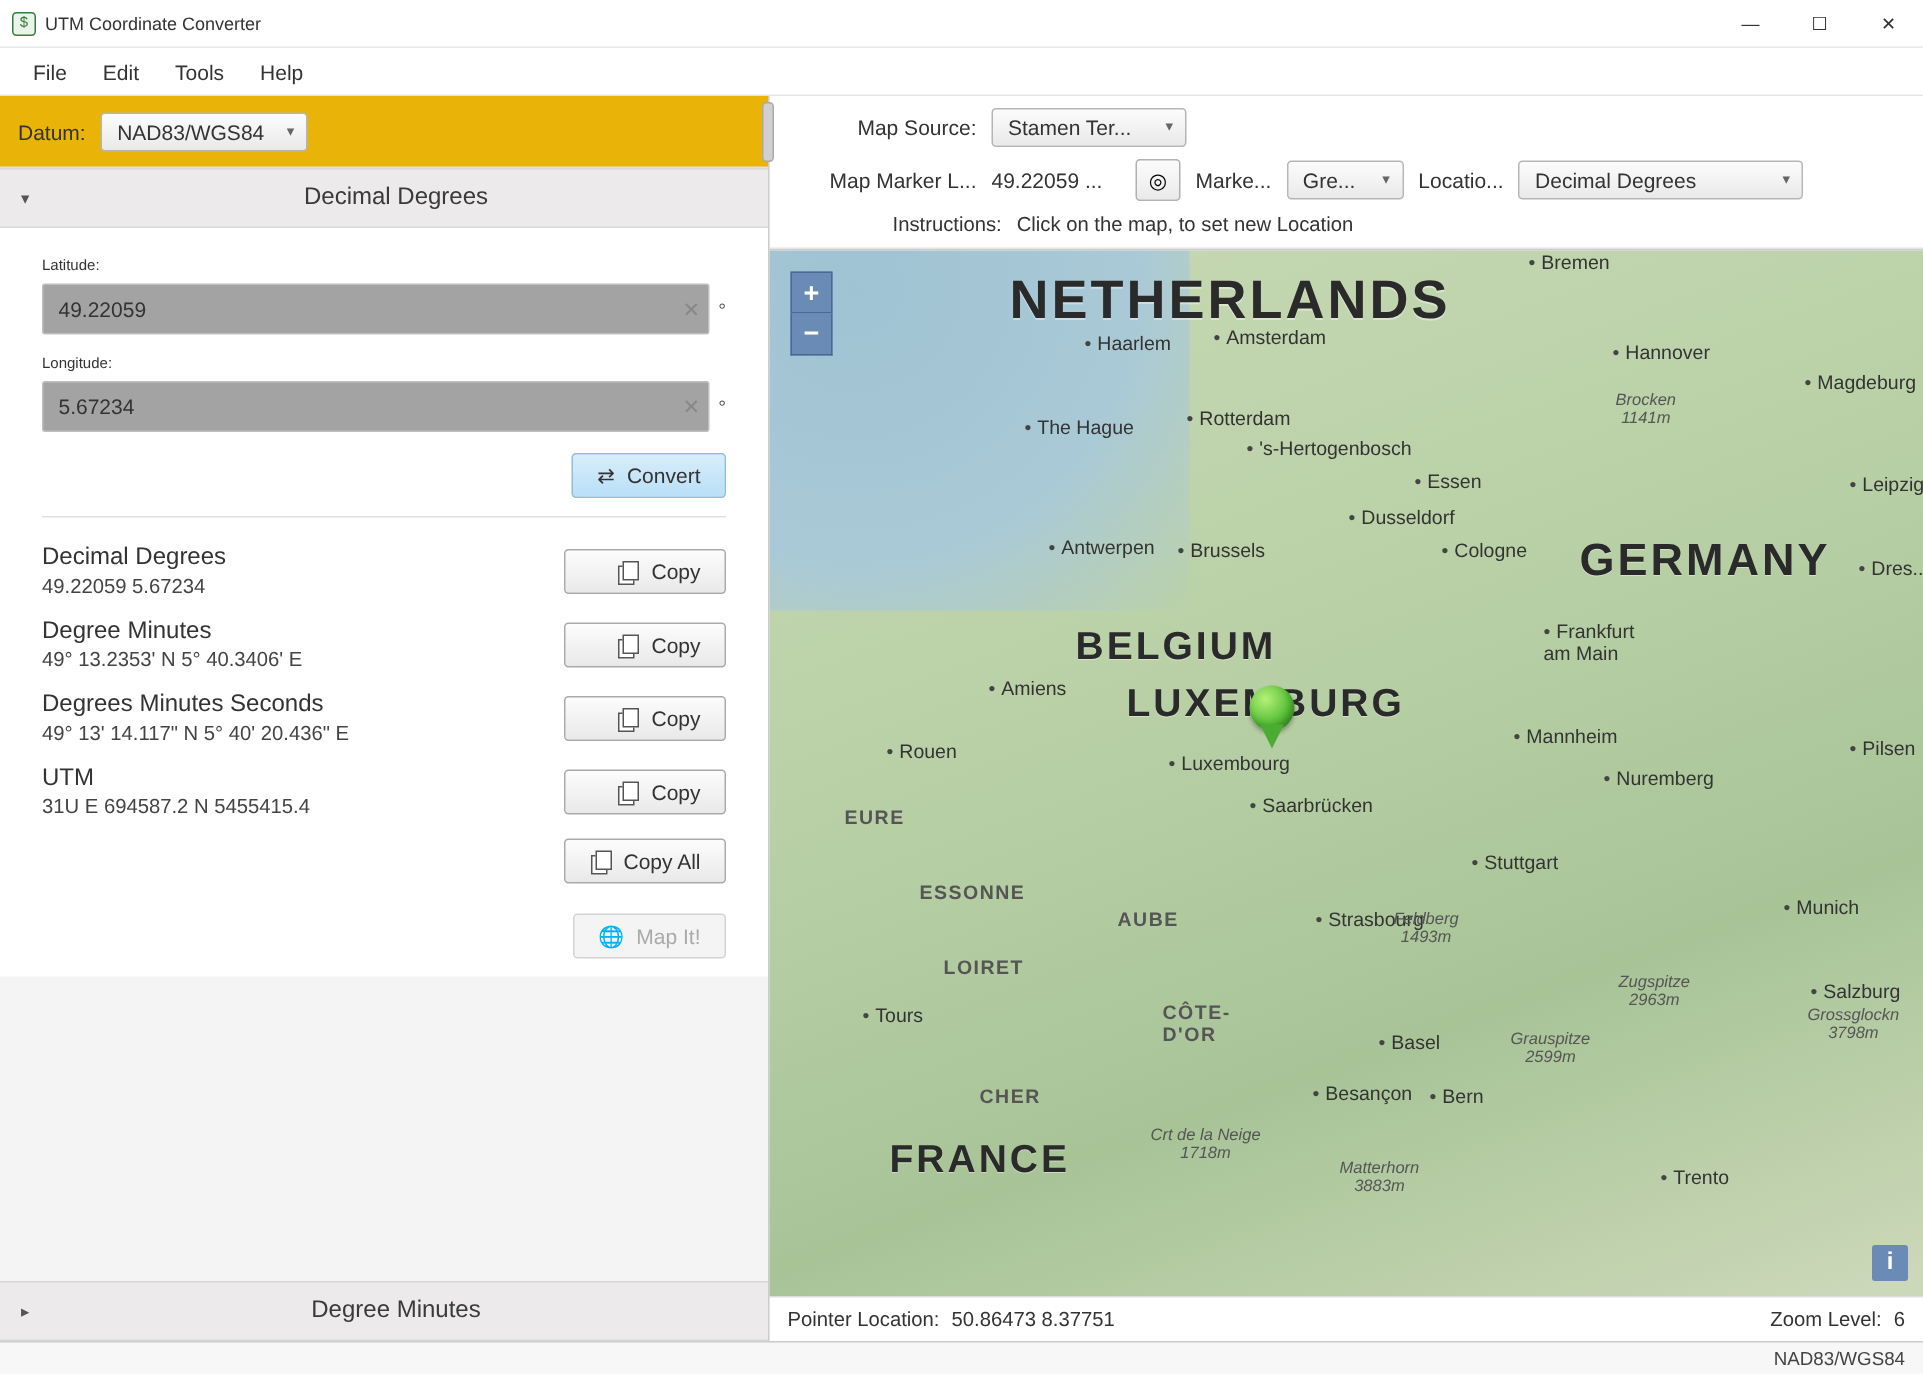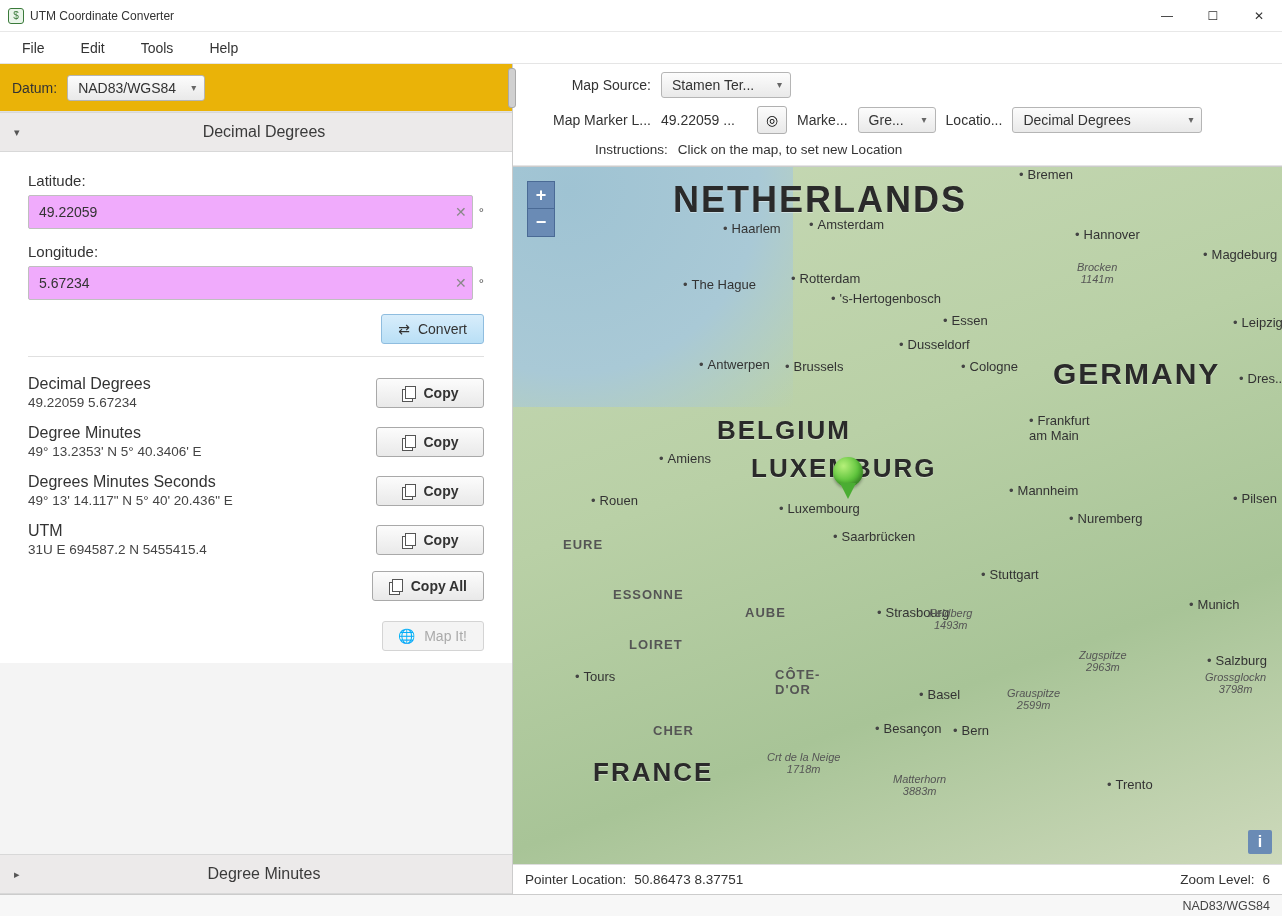--- a/index.html
+++ b/index.html
@@ -3,58 +3,58 @@
 <meta charset="utf-8">
 <style>
 * { box-sizing: border-box; margin: 0; padding: 0; font-family: "Segoe UI", Tahoma, sans-serif; }
 html, body { width: 1282px; height: 916px; overflow: hidden; background: #fff; }
 
 .titlebar { height: 32px; background: #fff; display: flex; align-items: center; border-bottom: 1px solid #e8e8e8; }
 .titlebar .icon { width: 16px; height: 16px; margin: 0 6px 0 8px; border: 1px solid #3a7a3a; border-radius: 3px; display:flex; align-items:center; justify-content:center; font-size:10px; color:#3a7a3a; background:#eaf5ea; }
 .titlebar .title { font-size: 12px; color: #333; flex: 1; }
 .titlebar .winbtn { width: 46px; height: 32px; display: flex; align-items: center; justify-content: center; font-size: 12px; color: #333; }
 
-.menubar { height: 32px; display: flex; align-items: center; padding: 0 12px; gap: 16px; border-bottom: 1px solid #e5e5e5; }
+.menubar { height: 32px; display: flex; align-items: center; padding: 0 12px; gap: 4px; border-bottom: 1px solid #e5e5e5; }
 .menubar .mi { padding: 4px 10px; font-size: 14px; color: #333; }
 
 .content { display: flex; height: calc(916px - 32px - 32px - 22px); }
 
 .leftpane { width: 513px; border-right: 1px solid #ccc; display: flex; flex-direction: column; background: #f4f4f4; position: relative; }
 .sliderbar { position: absolute; right: -6px; top: 0; width: 12px; height: 100%; display:flex; align-items:flex-start; }
 .sliderknob { width: 8px; height: 40px; background: #d0d0d0; border: 1px solid #aaa; border-radius: 3px; margin-top: 4px; margin-left:2px; }
 
 .datumrow { height: 48px; display: flex; align-items: center; gap: 10px; padding: 0 12px; background: #eab308; border-bottom: 1px solid #e0e0e0; }
 .lbl { font-size: 14px; color: #333; }
 .dropdown { background: linear-gradient(#fcfcfc,#e9e9e9); border: 1px solid #b5b5b5; border-radius: 3px; padding: 4px 28px 4px 10px; font-size: 14px; color: #333; position: relative; min-width: 60px; }
 .dropdown::after { content: "▾"; position: absolute; right: 8px; top: 50%; transform: translateY(-55%); color: #666; font-size: 10px; }
 
 .accordion-hdr { height: 40px; background: #eceaea; border-top: 1px solid #d8d8d8; border-bottom: 1px solid #d8d8d8; display: flex; align-items: center; padding: 0 14px; font-size: 16px; color: #3a3a3a; }
 .accordion-hdr .arrow { width: 16px; font-size: 11px; color: #555; }
 .accordion-hdr .atxt { flex: 1; text-align: center; }
 
 .panelbody { background: #fff; padding: 20px 28px 12px 28px; flex: 0 0 auto; }
 .field { margin-bottom: 14px; }
-.field .flabel { font-size: 15px; color: #333; margin-bottom: 6px; display:block; }
+.field .flabel { font-size: 10px; color: #333; margin-bottom: 6px; display:block; }
 .inprow { display: flex; align-items: center; gap: 6px; }
-.txtin { flex: 1; height: 34px; border: 1px solid #bfbfbf; border-radius: 2px; padding: 0 28px 0 10px; font-size: 14px; color: #333; background:#f0abfc; }
+.txtin { flex: 1; height: 34px; border: 1px solid #bfbfbf; border-radius: 2px; padding: 0 28px 0 10px; font-size: 14px; color: #333; background:#a3a3a3; }
 .inwrap { position: relative; flex: 1; display:flex; }
 .clearbtn { position: absolute; right: 6px; top: 50%; transform: translateY(-50%); color: #888; font-size: 14px; cursor: pointer; }
 .deg { font-size: 13px; color: #555; }
 
 .convertrow { display: flex; justify-content: flex-end; margin: 14px 0 12px 0; }
 .btn { background: linear-gradient(#fcfcfc,#e9e9e9); border: 1px solid #a9a9a9; border-radius: 3px; padding: 6px 16px; font-size: 14px; color: #333; display: inline-flex; align-items: center; gap: 8px; cursor:pointer; }
 .btn.blue { background: linear-gradient(#d8edfb,#b9dff6); border-color:#8fbddf; }
 .btn.disabled { color:#aaa; background:#f4f4f4; border-color:#d4d4d4; }
 
 .results { border-top: 1px solid #e0e0e0; padding-top: 18px; }
 .resrow { display: flex; align-items: center; margin-bottom: 14px; gap: 12px; }
 .resleft { flex: 1; }
 .resleft .rh { font-size: 16px; color: #333; margin-bottom: 2px; }
 .resleft .rv { font-size: 13.5px; color: #444; }
-.copybtn { min-width: 108px; justify-content:center;font-weight:bold; }
+.copybtn { min-width: 108px; justify-content:flex-end; }
 .copyicon { display:inline-block; width:14px; height:14px; position:relative; }
 .copyicon::before { content:""; position:absolute; left:0; top:3px; width:9px; height:11px; border:1.3px solid #555; background:#fff; }
 .copyicon::after { content:""; position:absolute; left:3px; top:0; width:9px; height:11px; border:1.3px solid #555; background:#fff; }
 .swapicon { font-size:14px; }
 
 .allrow { display:flex; justify-content:flex-end; margin-top:4px; margin-bottom:10px; }
 .mapitrow { display:flex; justify-content:flex-end; margin-top:20px; }
 
 .rightpane { flex: 1; display: flex; flex-direction: column; background: #fff; }
 .maptoolbar { padding: 8px 14px 4px 14px; border-bottom: 1px solid #e5e5e5; }

